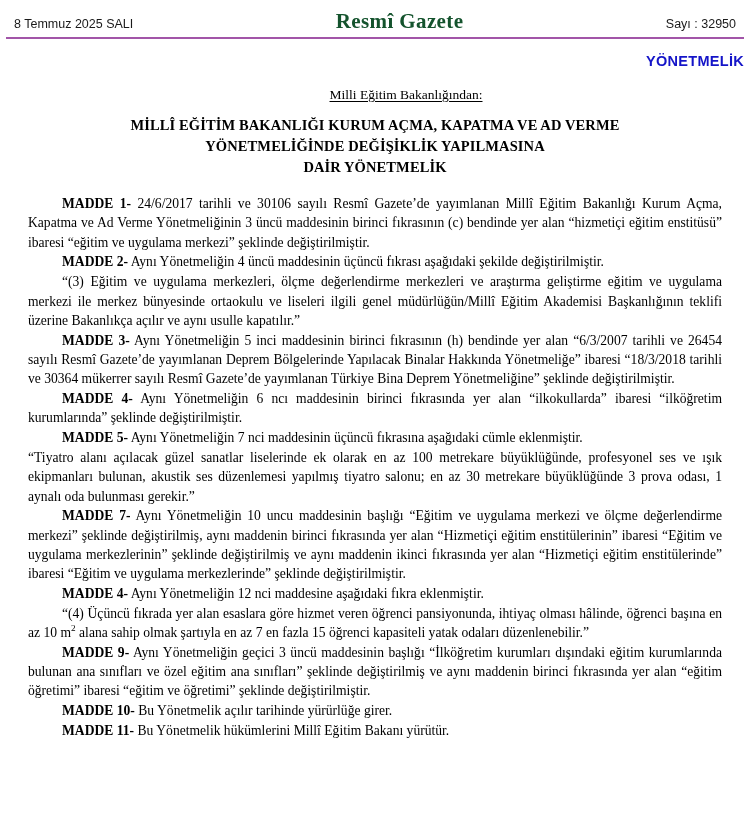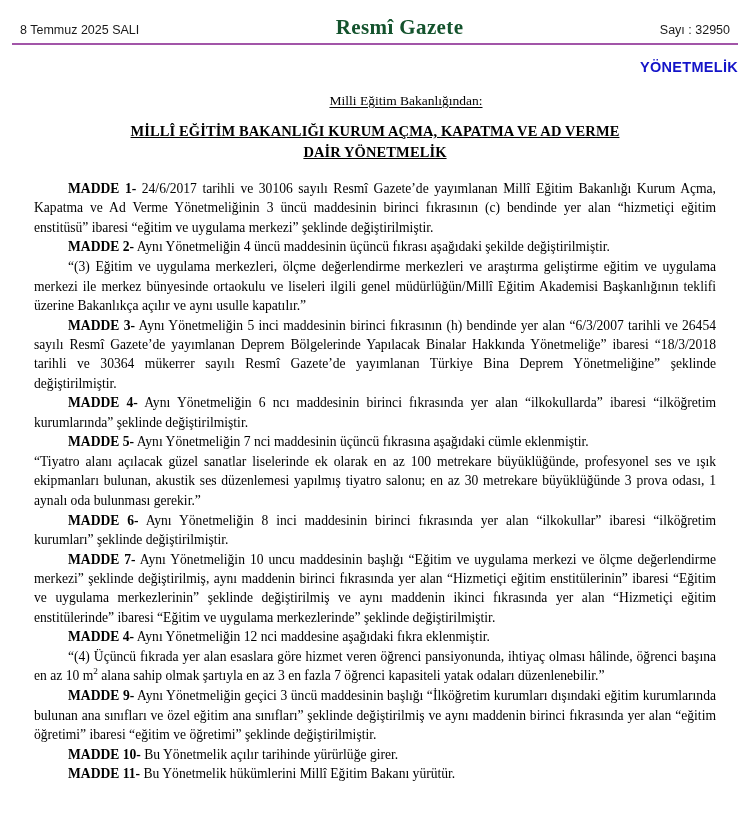--- a/index.html
+++ b/index.html
@@ -13,21 +13,21 @@
     height: 821px;
     overflow: hidden;
     font-family: "Liberation Serif", "DejaVu Serif", serif;
     color: #000000;
     -webkit-font-smoothing: antialiased;
   }
   .page {
     width: 750px;
     height: 821px;
     box-sizing: border-box;
-    padding: 12px;
+    padding: 6px;
     position: relative;
   }
 
   
   .masthead {
     display: flex;
     align-items: baseline;
     justify-content: space-between;
     padding: 5px 8px 2px 8px;
     box-sizing: border-box;
@@ -79,21 +79,20 @@
     text-decoration: underline;
     text-underline-offset: 2px;
   }
   .doc-title {
     text-align: center;
     font-weight: bold;
     font-size: 14.5px;
     line-height: 1.45;
     margin: 12px 40px 0 40px;
     letter-spacing: 0.1px;
-    text-decoration: underline;
   }
   .doc-title .line { display: block; }
 
   
   .body-text {
     margin: 16px 22px 0 22px;
     font-size: 13.6px;
     line-height: 1.42;
     text-align: justify;
     text-justify: inter-word;
@@ -130,33 +129,33 @@
   <div class="masthead-rule" style="background: rgb(162, 85, 168);"></div>
 
   <div class="doc-kind" style="color: rgb(20, 20, 200);">YÖNETMELİK</div>
 
   <div class="issuer-wrap">
     <span class="issuer">Milli Eğitim Bakanlığından:</span>
   </div>
 
   <div class="doc-title">
     <span class="line">MİLLÎ EĞİTİM BAKANLIĞI KURUM AÇMA, KAPATMA VE AD VERME</span>
+    <span class="line">YÖNETMELİĞİNDE DEĞİŞİKLİK YAPILMASINA</span>
     <span class="line">DAİR YÖNETMELİK</span>
   </div>
 
   <div class="body-text" id="body-text">
       <p><span class="madde-label">MADDE 1-</span><span> 24/6/2017 tarihli ve 30106 sayılı Resmî Gazete’de yayımlanan Millî Eğitim Bakanlığı Kurum Açma, Kapatma ve Ad Verme Yönetmeliğinin 3 üncü maddesinin birinci fıkrasının (c) bendinde yer alan “hizmetiçi eğitim enstitüsü” ibaresi “eğitim ve uygulama merkezi” şeklinde değiştirilmiştir.</span></p>
       <p><span class="madde-label">MADDE 2-</span><span> Aynı Yönetmeliğin 4 üncü maddesinin üçüncü fıkrası aşağıdaki şekilde değiştirilmiştir.</span></p>
       <p class="quote">“(3) Eğitim ve uygulama merkezleri, ölçme değerlendirme merkezleri ve araştırma geliştirme eğitim ve uygulama merkezi ile merkez bünyesinde ortaokulu ve liseleri ilgili genel müdürlüğün/Millî Eğitim Akademisi Başkanlığının teklifi üzerine Bakanlıkça açılır ve aynı usulle kapatılır.”</p>
       <p><span class="madde-label">MADDE 3-</span><span> Aynı Yönetmeliğin 5 inci maddesinin birinci fıkrasının (h) bendinde yer alan “6/3/2007 tarihli ve 26454 sayılı Resmî Gazete’de yayımlanan Deprem Bölgelerinde Yapılacak Binalar Hakkında Yönetmeliğe” ibaresi “18/3/2018 tarihli ve 30364 mükerrer sayılı Resmî Gazete’de yayımlanan Türkiye Bina Deprem Yönetmeliğine” şeklinde değiştirilmiştir.</span></p>
       <p><span class="madde-label">MADDE 4-</span><span> Aynı Yönetmeliğin 6 ncı maddesinin birinci fıkrasında yer alan “ilkokullarda” ibaresi “ilköğretim kurumlarında” şeklinde değiştirilmiştir.</span></p>
       <p><span class="madde-label">MADDE 5-</span><span> Aynı Yönetmeliğin 7 nci maddesinin üçüncü fıkrasına aşağıdaki cümle eklenmiştir.</span></p>
       <p class="noindent">“Tiyatro alanı açılacak güzel sanatlar liselerinde ek olarak en az 100 metrekare büyüklüğünde, profesyonel ses ve ışık ekipmanları bulunan, akustik ses düzenlemesi yapılmış tiyatro salonu; en az 30 metrekare büyüklüğünde 3 prova odası, 1 aynalı oda bulunması gerekir.”</p>
-      <p><span class="madde-label">MADDE 6-</span><span> Aynı Yönetmeliğin 8 inci maddesinin birinci fıkrasında yer alan “ilkokullar” ibaresi “ilköğretim kurumları” şeklinde değiştirilmiştir.</span></p>
       <p><span class="madde-label">MADDE 7-</span><span> Aynı Yönetmeliğin 10 uncu maddesinin başlığı “Eğitim ve uygulama merkezi ve ölçme değerlendirme merkezi” şeklinde değiştirilmiş, aynı maddenin birinci fıkrasında yer alan “Hizmetiçi eğitim enstitülerinin” ibaresi “Eğitim ve uygulama merkezlerinin” şeklinde değiştirilmiş ve aynı maddenin ikinci fıkrasında yer alan “Hizmetiçi eğitim enstitülerinde” ibaresi “Eğitim ve uygulama merkezlerinde” şeklinde değiştirilmiştir.</span></p>
       <p><span class="madde-label">MADDE 4-</span><span> Aynı Yönetmeliğin 12 nci maddesine aşağıdaki fıkra eklenmiştir.</span></p>
-      <p class="quote"><span>“(4) Üçüncü fıkrada yer alan esaslara göre hizmet veren öğrenci pansiyonunda, ihtiyaç olması hâlinde, öğrenci başına en az 10 m</span><sup>2</sup><span> alana sahip olmak şartıyla en az 3 en fazla 7 öğrenci kapasiteli yatak odaları düzenlenebilir.”</span></p>
+      <p class="quote"><span>“(4) Üçüncü fıkrada yer alan esaslara göre hizmet veren öğrenci pansiyonunda, ihtiyaç olması hâlinde, öğrenci başına en az 10 m</span><sup>2</sup><span> alana sahip olmak şartıyla en az 7 en fazla 15 öğrenci kapasiteli yatak odaları düzenlenebilir.”</span></p>
       <p><span class="madde-label">MADDE 9-</span><span> Aynı Yönetmeliğin geçici 3 üncü maddesinin başlığı “İlköğretim kurumları dışındaki eğitim kurumlarında bulunan ana sınıfları ve özel eğitim ana sınıfları” şeklinde değiştirilmiş ve aynı maddenin birinci fıkrasında yer alan “eğitim öğretimi” ibaresi “eğitim ve öğretimi” şeklinde değiştirilmiştir.</span></p>
       <p><span class="madde-label">MADDE 10-</span><span> Bu Yönetmelik açılır tarihinde yürürlüğe girer.</span></p>
       <p><span class="madde-label">MADDE 11-</span><span> Bu Yönetmelik hükümlerini Millî Eğitim Bakanı yürütür.</span></p>
     </div>
 
 </div>
 
 </body></html>

